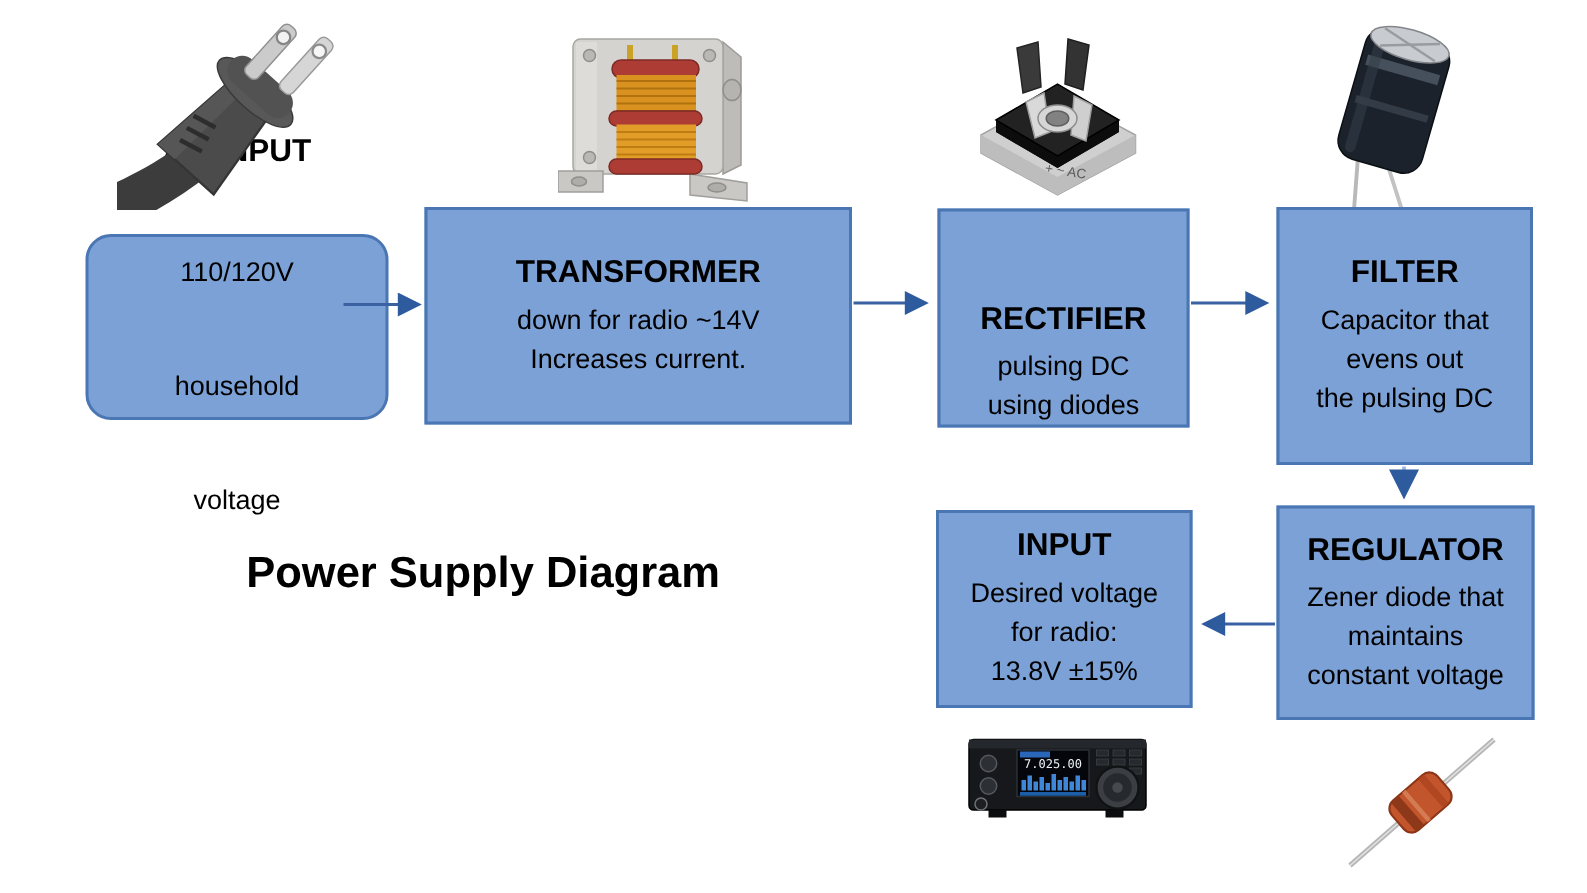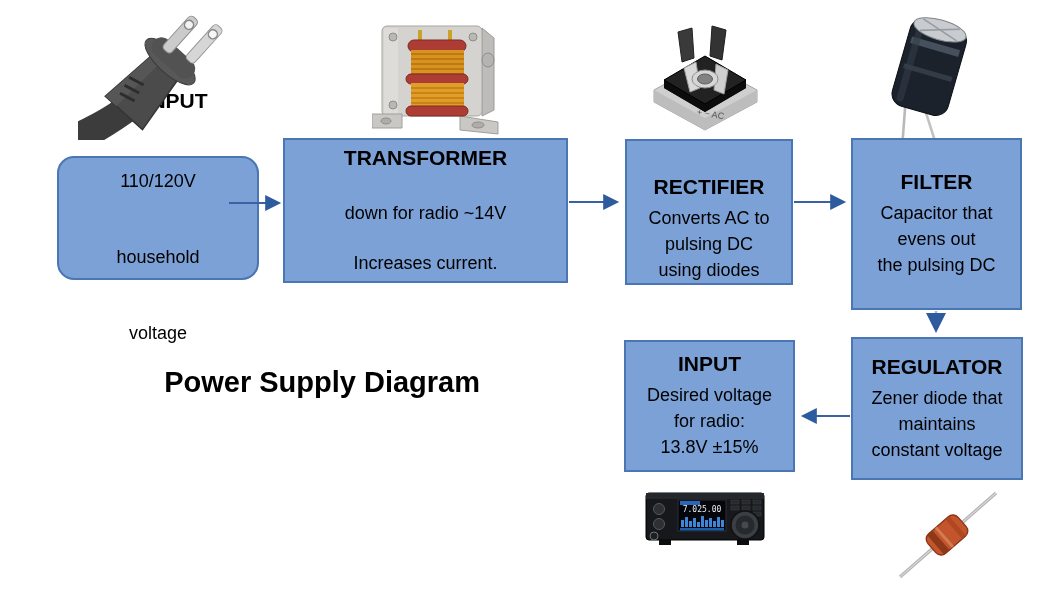--- a/index.html
+++ b/index.html
@@ -9,21 +9,21 @@
   }
   .box{
     position:absolute;background:#7BA1D6;border:2px solid #4A76B4;
     box-sizing:border-box;display:flex;flex-direction:column;
     align-items:center;justify-content:center;text-align:center;
   }
   .box-title{font-weight:bold;font-size:21px;line-height:24px;margin-bottom:6px;}
   .box-line{font-size:18px;line-height:26px;}
   #box-ac-input   {left:57px; top:156px;width:202px;height:124px;border-radius:17px;}
   #box-ac-input .box-line{line-height:28px;margin-top:48px;}
-  #box-transformer{left:283px;top:138px;width:285px;height:145px;gap:24px;}
+  #box-transformer{left:283px;top:138px;width:285px;height:145px;}
   #box-rectifier  {left:625px;top:139px;width:168px;height:146px;justify-content:flex-end;}
   #box-filter     {left:851px;top:138px;width:171px;height:172px;}
   #box-regulator  {left:851px;top:337px;width:172px;height:143px;}
   #box-output     {left:624px;top:340px;width:171px;height:132px;}
   #diagram-title{
     position:absolute;left:60px;top:364px;width:420px;text-align:right;
     font-weight:bold;font-size:29px;line-height:36px;
   }
   .img-abs{position:absolute;}
   #arrow-layer{position:absolute;left:0;top:0;pointer-events:none;}
@@ -41,21 +41,20 @@
   </div>
 
   <div class="box" id="box-transformer">
     <div class="box-title">TRANSFORMER</div>
     <div class="box-line">down for radio ~14V</div>
     <div class="box-line">Increases current.</div>
   </div>
 
   <div class="box" id="box-rectifier">
     <div class="box-title">RECTIFIER</div>
-    <div class="box-line">Converts AC to</div>
     <div class="box-line">pulsing DC</div>
     <div class="box-line">using diodes</div>
   </div>
 
   <div class="box" id="box-regulator">
     <div class="box-title">REGULATOR</div>
     <div class="box-line">Zener diode that</div>
     <div class="box-line">maintains</div>
     <div class="box-line">constant voltage</div>
   </div>

